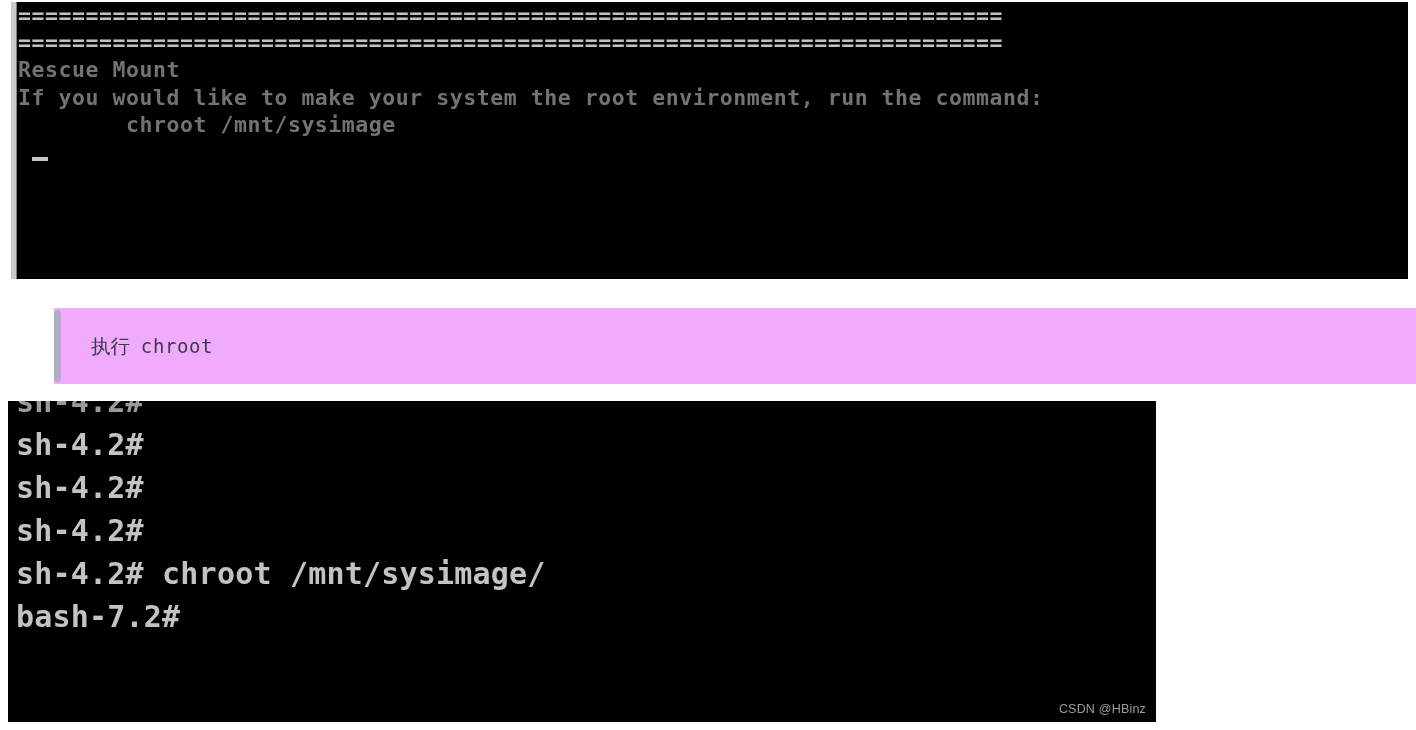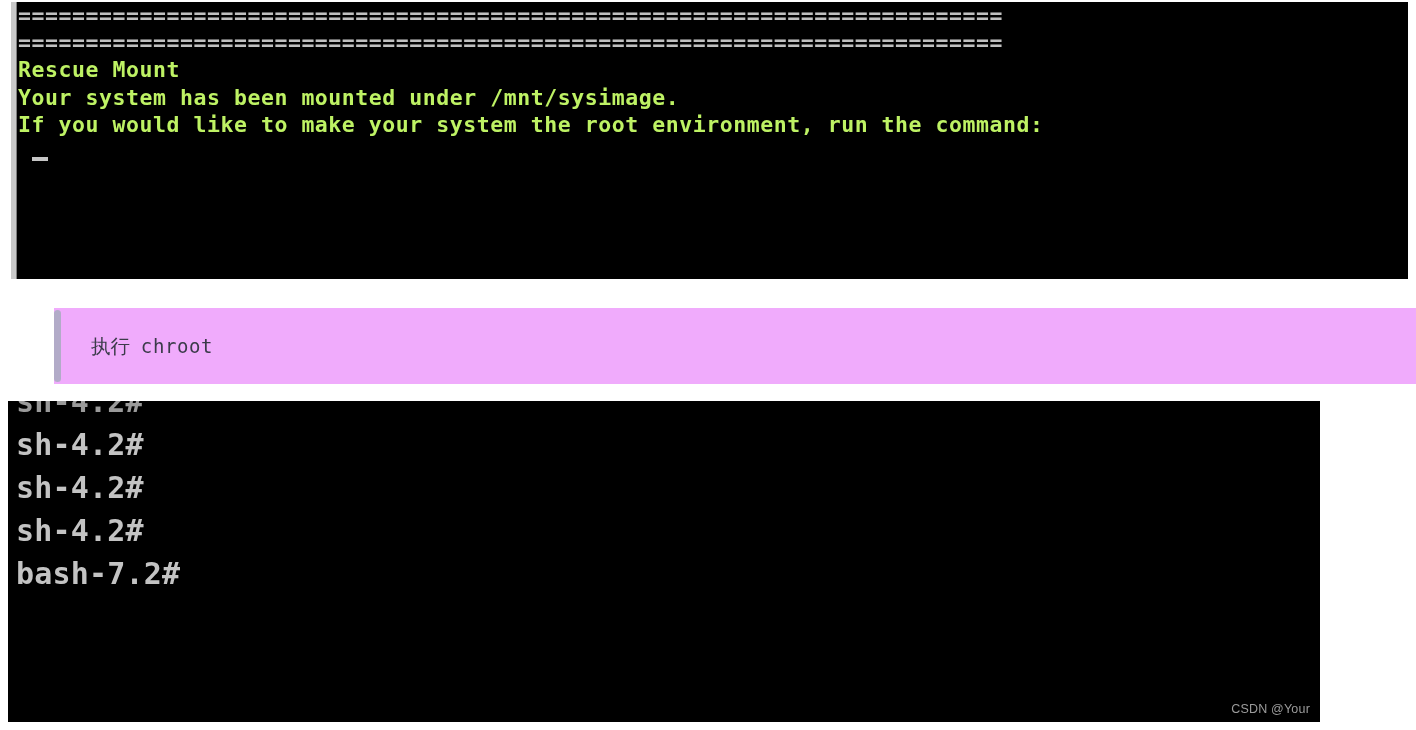--- a/index.html
+++ b/index.html
@@ -45,21 +45,21 @@
     left: 7px;
     top: 0px;
     right: 0;
     bottom: 0;
     padding: 0;
   }
   .tline {
     font-family: "DejaVu Sans Mono", "Liberation Mono", monospace;
     font-size: 21.5px;
     line-height: 27.2px;
-    color: #bef264;
+    color: #737373;
     white-space: pre;
     letter-spacing: 0.55px;
     font-weight: 700;
     -webkit-font-smoothing: none;
   }
   .tline.eq {
     letter-spacing: 0.55px;
     color: #c0c0c0;
   }
   .tline.blank { color: transparent; }
@@ -109,21 +109,21 @@
     font-size: 19px;
     letter-spacing: 0.6px;
     color: #3b3b4a;
   }
 
   
   .term-bot {
     position: absolute;
     left: 8px;
     top: 401px;
-    width: 1312px;
+    width: 1148px;
     height: 321px;
     background: #000000;
     overflow: hidden;
   }
   .term-bot-inner {
     position: absolute;
     left: 8px;
     top: -21px;
     right: 0;
     bottom: 0;
@@ -156,37 +156,38 @@
 
 <div class="page">
 
   <div class="term-top">
     <div class="term-top-scroll"></div>
     <div class="term-top-inner">
       <div class="tline eq">=========================================================================</div>
       <div class="tline eq">=========================================================================</div>
       <div class="tline">Rescue Mount</div>
       <div class="tline blank"></div>
-      <div class="tline">Your system has been mounted under /mnt/sysimage.</div>
       <div class="tline blank"></div>
       <div class="tline">If you would like to make your system the root environment, run the command:</div>
       <div class="tline blank"></div>
+      <div class="tline">        chroot /mnt/sysimage</div>
       <div class="tline"><span class="cursor-block"></span></div>
     </div>
   </div>
 
   <div class="note">
     <div class="note-bar"></div>
     <div class="note-text"><span>执行</span><span>&nbsp;&nbsp;</span><span class="mono">chroot</span></div>
   </div>
 
   <div class="term-bot">
     <div class="term-bot-inner">
       <div class="bline clipped">sh-4.2#</div>
       <div class="bline">sh-4.2#</div>
       <div class="bline">sh-4.2#</div>
       <div class="bline">sh-4.2#</div>
+      <div class="bline">sh-4.2# chroot /mnt/sysimage/</div>
       <div class="bline">bash-7.2#</div>
     </div>
-    <div class="watermark">CSDN @Your</div>
+    <div class="watermark">CSDN @HBinz</div>
   </div>
 
 </div>
 
 </body></html>

